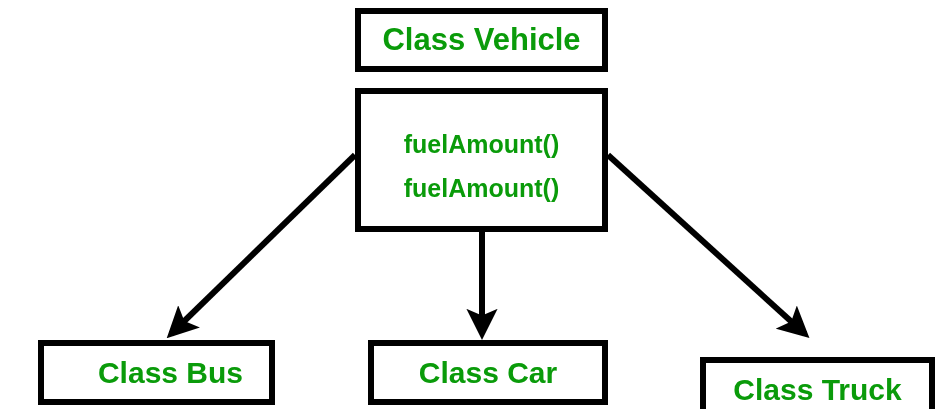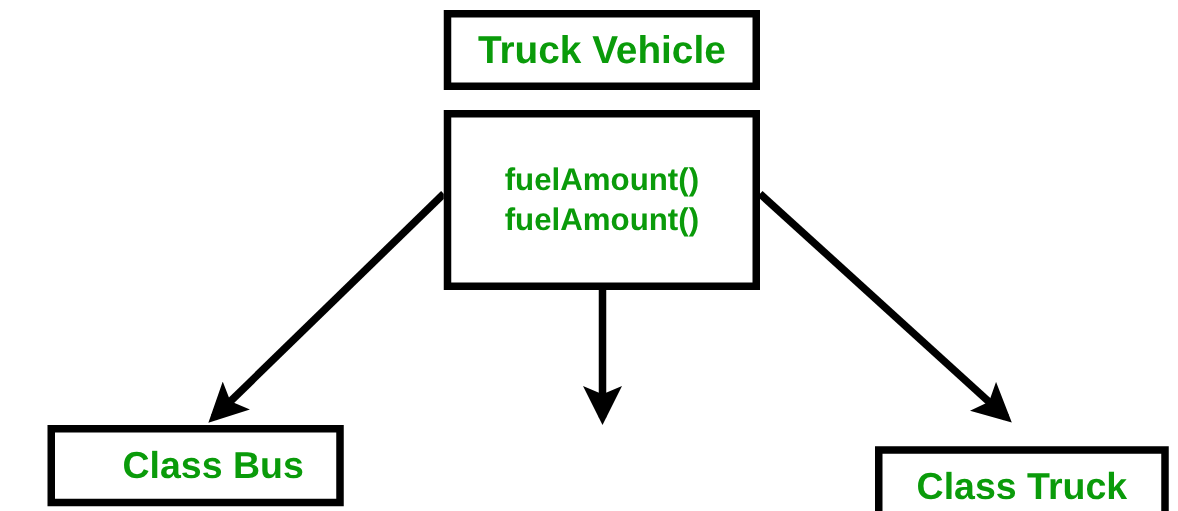--- a/index.html
+++ b/index.html
@@ -38,20 +38,21 @@
     font-size: 31px;
     line-height: 34px;
   }
   .leaf-label {
     font-size: 30px;
     line-height: 33px;
   }
   .method-label {
     font-size: 25px;
     line-height: 32px;
+    margin-top: 12px;
   }
 
   
   #node-vehicle-title {
     left: 355px;
     top: 8px;
     width: 253px;
     height: 64px;
   }
   #node-vehicle-methods {
@@ -99,30 +100,33 @@
       <marker id="arrowhead" markerWidth="5.2" markerHeight="5.2" refX="4.2" refY="2.6" orient="auto" markerUnits="strokeWidth">
         <path d="M 0 0 L 5.2 2.6 L 0 5.2 L 1.1 2.6 z" fill="#000000"></path>
       </marker>
     </defs>
     <line x1="355" y1="155" x2="171" y2="334" stroke="#000000" stroke-width="6" marker-end="url(#arrowhead)"></line>
     <line x1="482" y1="232" x2="482" y2="334" stroke="#000000" stroke-width="6" marker-end="url(#arrowhead)"></line>
     <line x1="608" y1="155" x2="805" y2="334" stroke="#000000" stroke-width="6" marker-end="url(#arrowhead)"></line>
   </svg>
 
   <div class="node" id="node-vehicle-title">
-    <div class="node-label title-label">Truck Vehicle</div>
+    <div class="node-label title-label">Class Vehicle</div>
   </div>
 
   <div class="node" id="node-vehicle-methods">
     <div class="node-label method-label">fuelAmount()</div>
     <div class="node-label method-label">fuelAmount()</div>
   </div>
 
   <div class="node" id="node-bus">
     <div class="node-label leaf-label">Class Bus</div>
   </div>
 
+  <div class="node" id="node-car">
+    <div class="node-label leaf-label">Class Car</div>
+  </div>
 
   <div class="node" id="node-truck">
     <div class="node-label leaf-label">Class Truck</div>
   </div>
 
 </div>
 
 </body></html>

